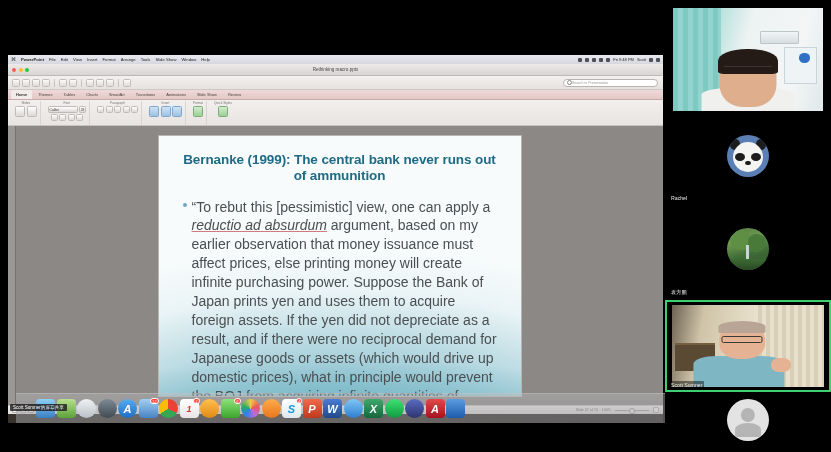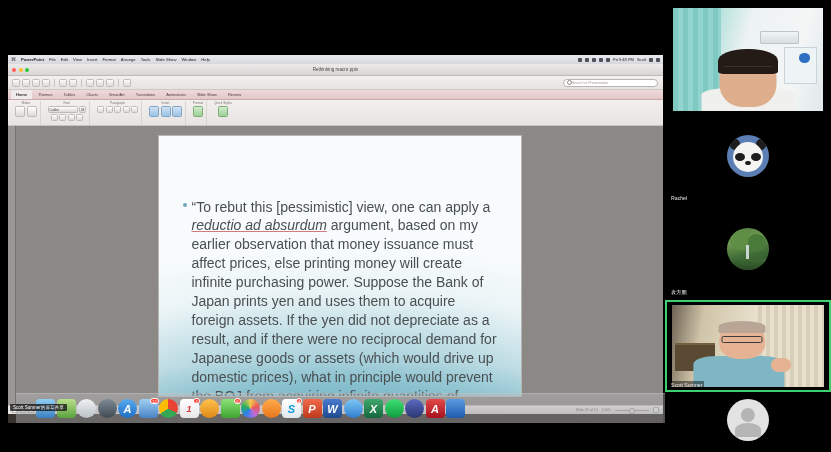--- a/index.html
+++ b/index.html
@@ -318,20 +318,21 @@
           </div>
         </div>
 
         <div id="workarea">
           <div id="sidepane"></div>
 
           <div id="slidewrap">
             <div id="slide">
               <div id="slidebg"></div>
 
+              <div id="slidetitle">Bernanke (1999): The central bank never runs out of ammunition</div>
 
               <div id="bodyblock">
                 <span id="bullet"></span>
                 <div id="bodytext">“To rebut this [pessimistic] view, one can apply a <i>reductio ad absurdum</i> argument, based on my earlier observation that money issuance must affect prices, else printing money will create infinite purchasing power. Suppose the Bank of Japan prints yen and uses them to acquire foreign assets. If the yen did not depreciate as a result, and if there were no reciprocal demand for Japanese goods or assets (which would drive up domestic prices), what in principle would prevent the BOJ from acquiring infinite quantities of foreign assets, leaving foreigners nothing to hold but idle yen balances? Obviously this will not happen in equilibrium.”</div>
               </div>
             </div>
           </div>
         </div>
 
         <div id="statusbar">

